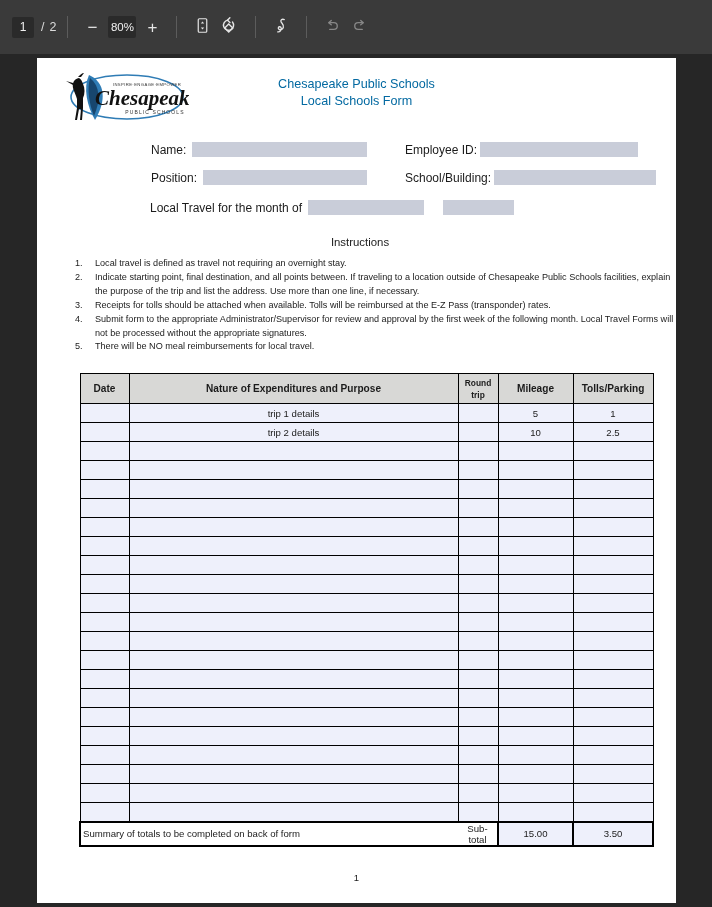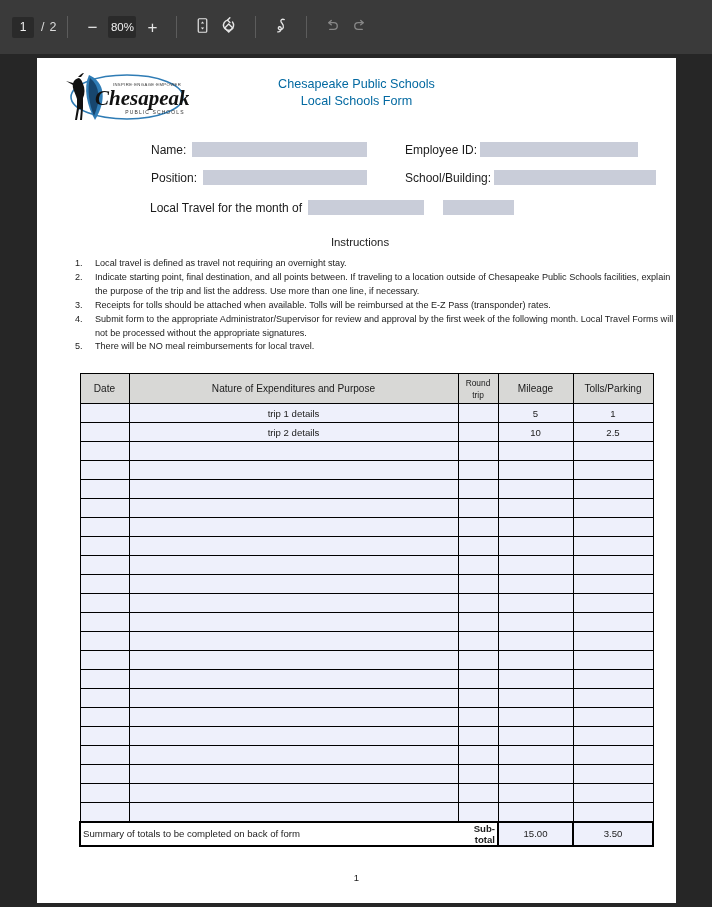--- a/index.html
+++ b/index.html
@@ -129,21 +129,21 @@
   }
   table.travel th, table.travel td {
     border: 1px solid #000;
     font-size: 9.6px;
     color: #1b1b1b;
     height: 19px;
     padding: 0 2px;
   }
   table.travel thead th {
     background: #d8d8d6;
-    font-weight: normal;
+    font-weight: bold;
     font-size: 10.1px;
     height: 30px;
     text-align: center;
     line-height: 12px;
   }
   table.travel thead th.small { font-size: 8.4px; }
   table.travel tbody td {
     background: #eef0fb;
     text-align: center;
   }
@@ -161,22 +161,22 @@
   }
   td.total-text {
     text-align: left !important;
     padding-left: 5px;
     font-size: 9.4px;
     border-top: 2px solid #000 !important;
     border-bottom: 2px solid #000 !important;
     border-left: 2px solid #000 !important;
   }
   td.total-label {
-    text-align: right;
-    font-weight: bold;
+    text-align: center;
+    font-weight: normal;
     font-size: 9.8px;
     padding-right: 4px;
     border-top: 2px solid #000 !important;
     border-bottom: 2px solid #000 !important;
     border-right: 2px solid #000 !important;
   }
   td.total-val {
     background: #eef0fb !important;
     border: 2px solid #000 !important;
     text-align: center !important;

